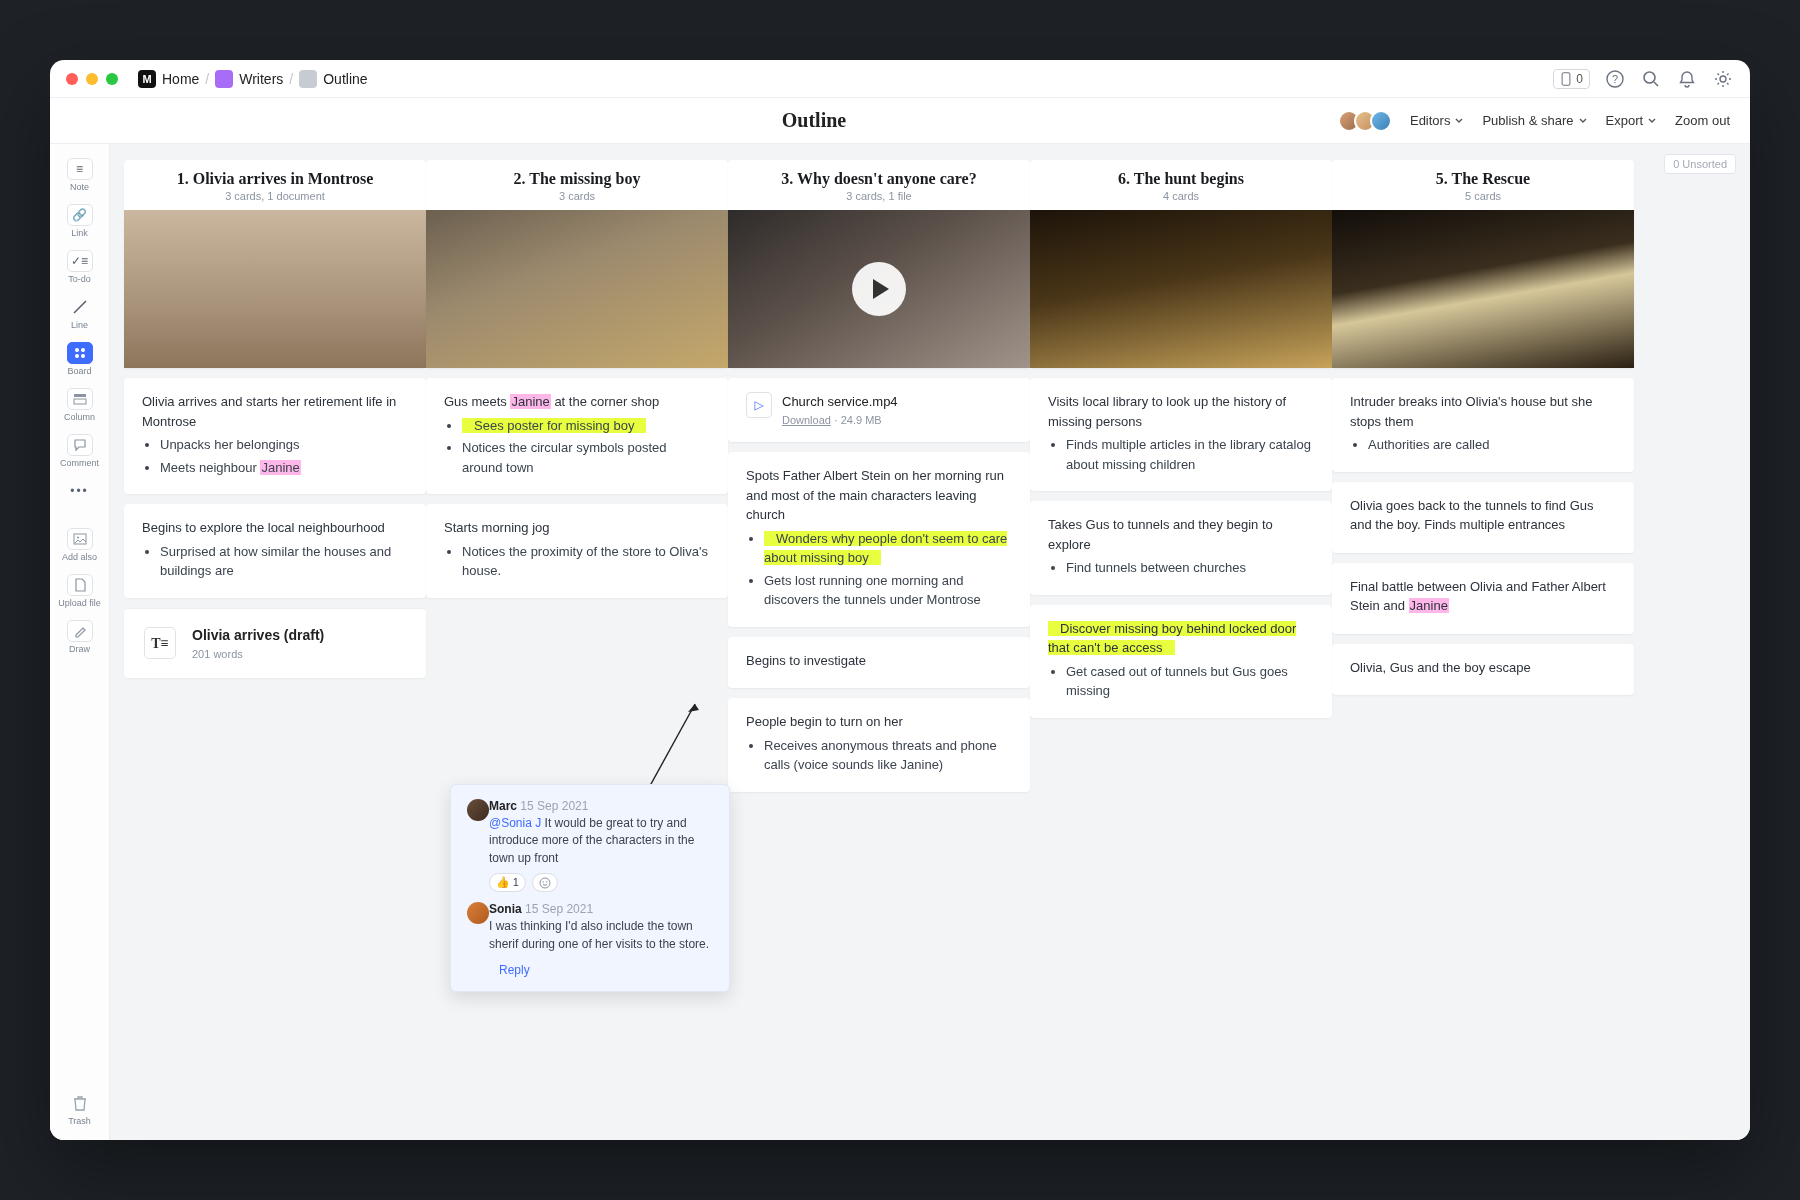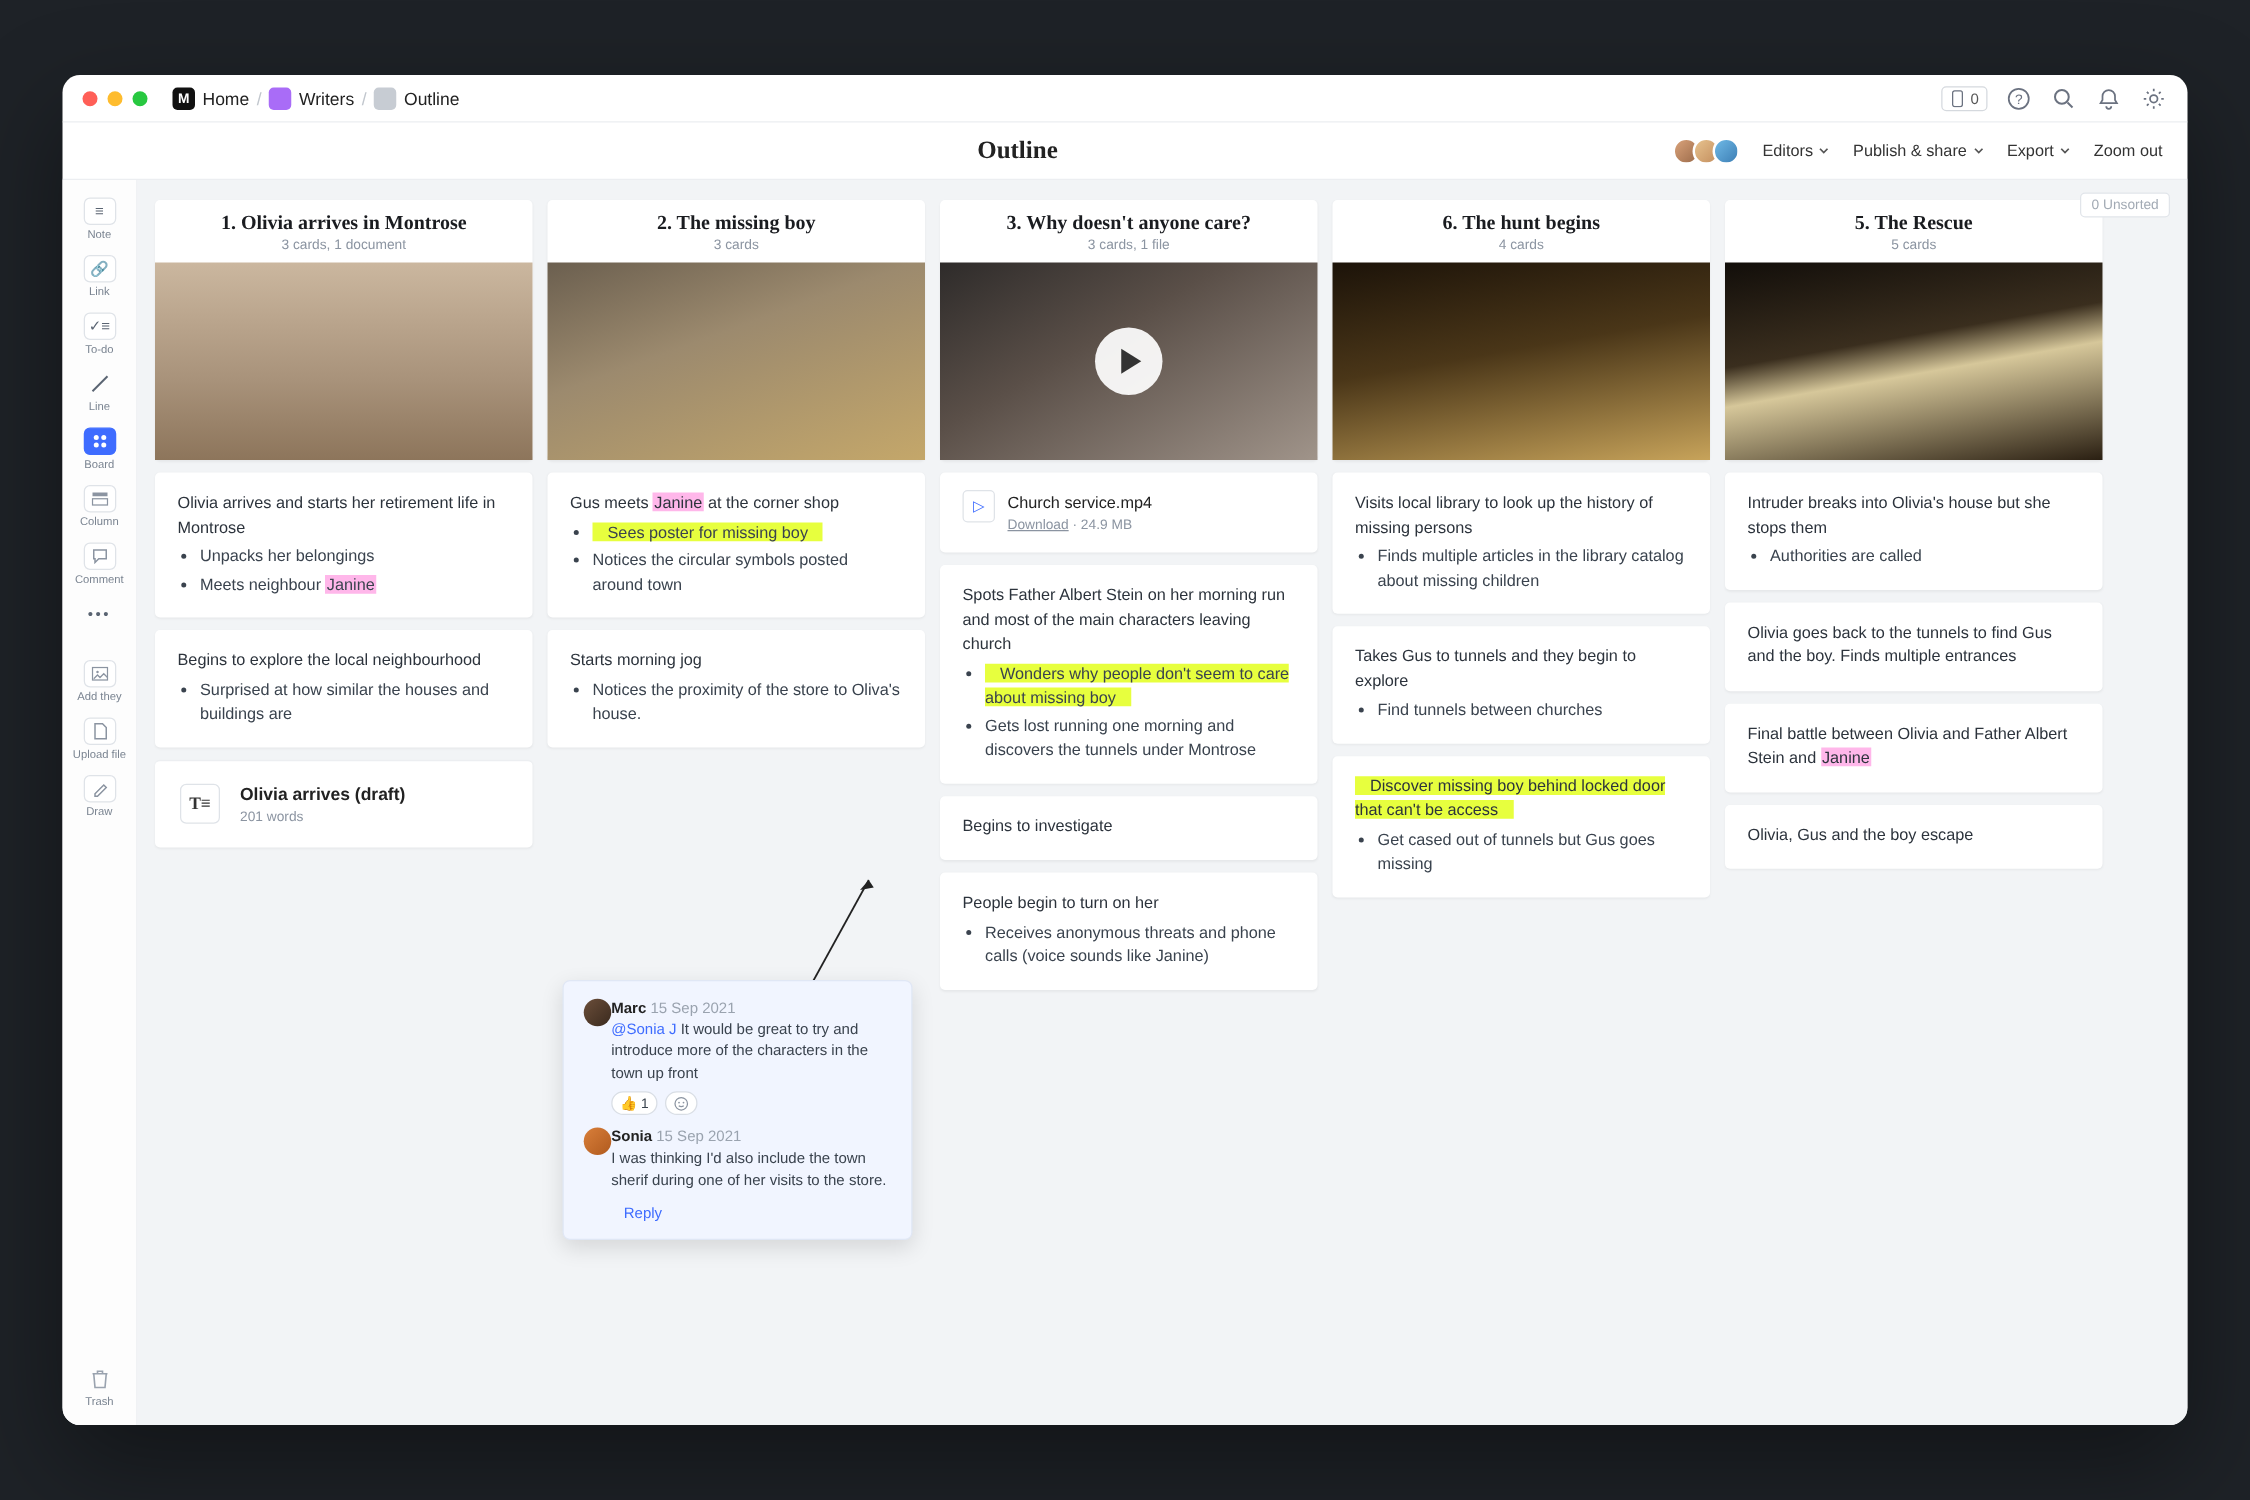--- a/index.html
+++ b/index.html
@@ -71,21 +71,21 @@
   gap:4px;
 }
 .sb-item { width:48px; display:flex; flex-direction:column; align-items:center; gap:2px; padding:4px 0; cursor:pointer; border-radius:6px; }
 .sb-item .sb-icon { width:26px; height:22px; display:flex; align-items:center; justify-content:center; color:#5a6472; border:1px solid #dfe3e8; border-radius:5px; font-size:12px; background:#fff;}
 .sb-item.active .sb-icon { background:#3e6cff; color:#fff; border-color:#3e6cff; }
 .sb-item .sb-label { font-size:9px; color:#7a8491; }
 .sb-item.dots .sb-icon { border:none; background:transparent; letter-spacing:2px; }
 .sb-spacer { flex:1; }
 .board-wrap { flex:1; position:relative; overflow:hidden; }
 .unsorted { position:absolute; top:10px; right:14px; font-size:11px; color:#a2aab4; border:1px solid #e1e5ea; background:#fff; padding:3px 8px; border-radius:4px; }
-.board { display:flex; gap:12px; padding:16px 14px 30px 14px; align-items:flex-start; }
+.board { display:flex; padding:16px 14px 30px 14px; align-items:flex-start; }
 .column { width:302px; flex:0 0 302px; display:flex; flex-direction:column; gap:10px; }
 .col-head { background:#fff; border-radius:4px; padding:10px 14px 8px; text-align:center; box-shadow:0 1px 2px rgba(0,0,0,.05); }
 .col-title { font-family: Georgia,'Times New Roman',serif; font-weight:700; font-size:16px; color:#1a1c20; }
 .col-meta { font-size:11px; color:#8b94a1; margin-top:2px; }
 .col-img-wrap { margin:8px -14px -8px; }
 .col-img { width:100%; height:158px; display:block; }
 .card { background:#fff; border-radius:4px; padding:14px 18px; font-size:13px; color:#2c333c; line-height:1.5; box-shadow:0 1px 2px rgba(0,0,0,.05); }
 .card p { margin-bottom:4px; }
 .card ul { list-style:disc; padding-left:18px; }
 .card ul li { margin:3px 0; color:#3a434e; }
@@ -274,21 +274,21 @@
         </div>
       <div style="height:10px"></div>
       <div class="sb-item">
           <div class="sb-icon">
             <svg width="14" height="12">
               <rect x="1" y="1" width="12" height="10" fill="none" stroke="#8b94a1"></rect>
               <circle cx="5" cy="4.5" r="1" fill="#8b94a1"></circle>
               <path d="M2 10l3-3 2 2 3-3 3 3" fill="none" stroke="#8b94a1"></path>
             </svg>
           </div>
-          <div class="sb-label">Add they</div>
+          <div class="sb-label">Add also</div>
         </div>
       <div class="sb-item">
           <div class="sb-icon">
             <svg width="12" height="14">
               <path d="M2 1h6l3 3v9H2z" fill="none" stroke="#8b94a1" stroke-width="1.2"></path>
             </svg>
           </div>
           <div class="sb-label">Upload file</div>
         </div>
       <div class="sb-item">

